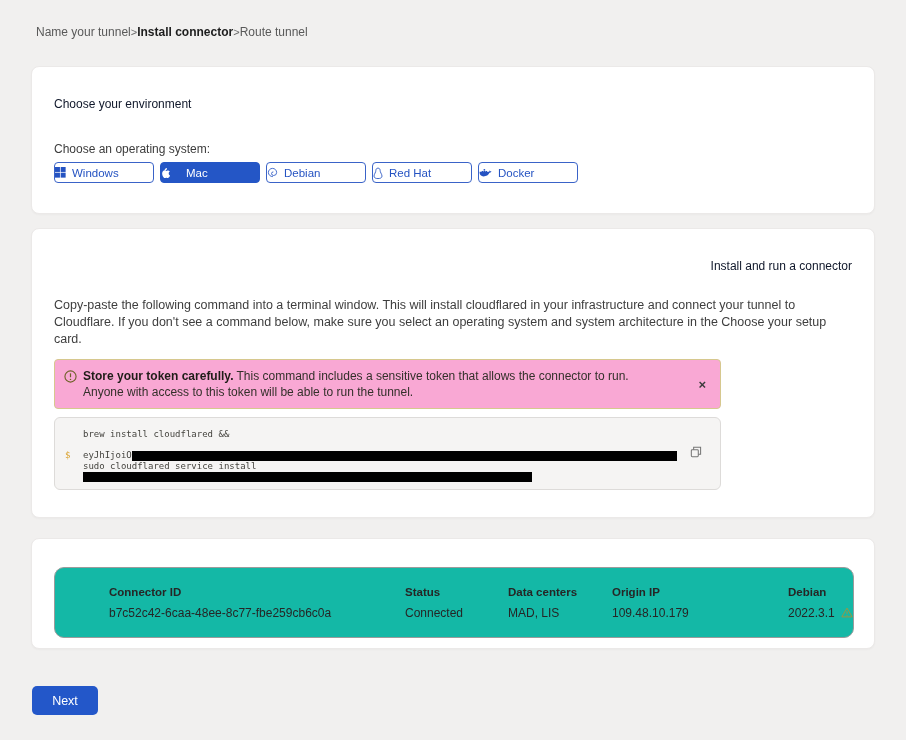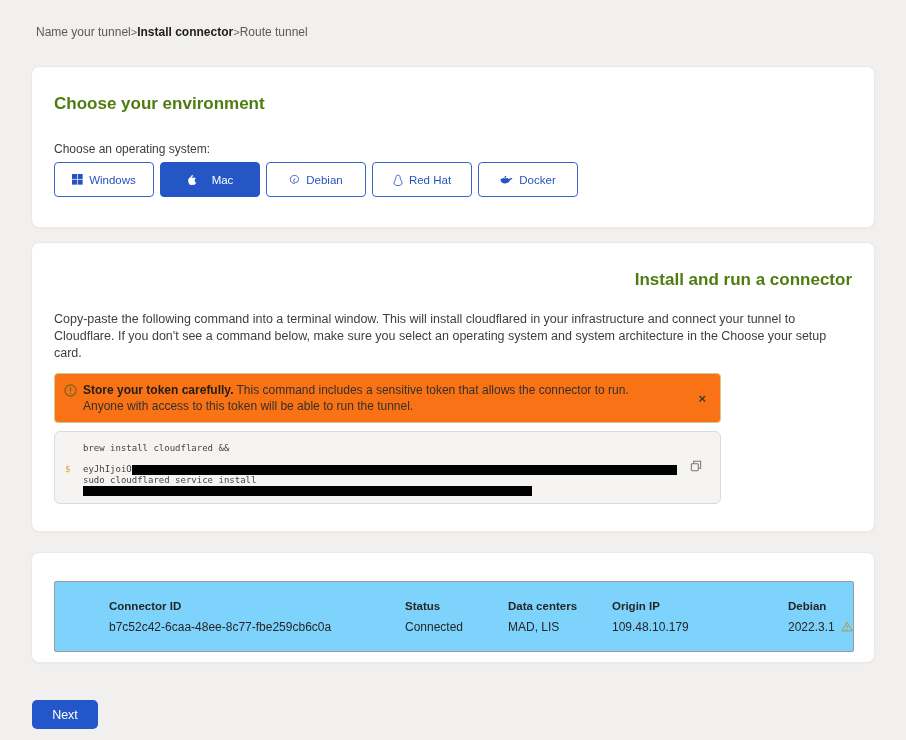--- a/index.html
+++ b/index.html
@@ -19,46 +19,46 @@
   .breadcrumb .crumb { cursor:default; }
   .breadcrumb .crumb.active { color:#1d1d1d; font-weight:bold; }
   .breadcrumb .sep { color:#6b6b6b; font-size:11px; }
 
   
   .card {
     width:844px; margin-left:31px; background:#ffffff;
     border:1px solid #ebe9e8; border-radius:8px;
     box-shadow:0 1px 2px rgba(0,0,0,0.03);
   }
-  .card h2 { font-size:17px; font-weight:bold; color:#4d7c0f; line-height:18px; }
+  .card h2 { font-size:12px; font-weight:normal; color:#0f172a; line-height:18px; }
 
   .card-env { margin-top:27px; padding:28px 22px 30px 22px; }
   .card-env h2 { margin-bottom:29px; }
   .os-label { font-size:12px; color:#3c3c3c; margin-bottom:5px; line-height:15px; }
   .os-buttons { display:flex; gap:6px; }
   .os-btn {
-    width:100px; height:35px;
-    display:flex; align-items:center; justify-content:center; gap:6px;
+    width:100px; height:21px;
+    display:flex; align-items:center; gap:6px;
     background:#ffffff; border:1px solid #3a63c8; border-radius:4px;
     color:#2553c2; font-size:11.5px; font-family:inherit; cursor:pointer;
   }
   .os-btn .icon { display:flex; align-items:center; }
   .os-btn.selected { background:#2456c6; border-color:#2456c6; color:#ffffff;gap:15px; }
 
   .card-install { margin-top:14px; padding:28px 22px 27px 22px; }
   .card-install h2 { margin-bottom:22px;text-align:right; }
   .card-install p {
     font-size:12.5px; line-height:17px; color:#3e3e3e;
     max-width:795px; margin-bottom:11px;
   }
 
   
   .alert {
     position:relative; width:667px; min-height:46px;
-    background:#f97316; border:1px solid #d6c88e; border-radius:4px;
+    background:#f9a8d4; border:1px solid #d6c88e; border-radius:4px;
     padding:8px 40px 8px 28px;
     display:flex; align-items:flex-start;
     margin-bottom:8px;
   }
   .alert-icon { position:absolute; left:9px; top:10px; display:flex; }
   .alert-text { font-size:12px; line-height:16px; color:#33302a; max-width:585px; }
   .alert-text b { margin-right:3px; color:#1f1d18; }
   .alert-close {
     position:absolute; right:14px; top:50%; transform:translateY(-50%);
     background:none; border:none; font-size:13px; font-weight:bold; color:#3c3c3c;
@@ -82,21 +82,21 @@
   .redact-2 { width:449px; }
   .copy-btn {
     position:absolute; right:18px; top:27px; background:none; border:none;
     cursor:pointer; padding:0; display:flex;
   }
 
   
   .card-connectors { margin-top:20px; padding:28px 22px 10px 22px; }
   .card-connectors h2 { margin-bottom:24px; }
   .ctable {
-    width:800px; background:#7dd3fc; border:1px solid #9b9b9b; border-radius:2px;
+    width:800px; background:#14b8a6; border:1px solid #9b9b9b; border-radius:10px;
     padding:13px 0 14px 54px;
   }
   .trow {
     display:grid; grid-template-columns:296px 103px 104px 176px 1fr;
     align-items:center; height:21px;
   }
   .trow.head .cell { font-size:11.5px; font-weight:bold; color:#262626; }
   .trow.data .cell { font-size:12px; color:#262626; }
   .cell.status-connected { color:#458745; }
   .cell.version { display:flex; align-items:center; gap:5px;justify-content:space-between; }

